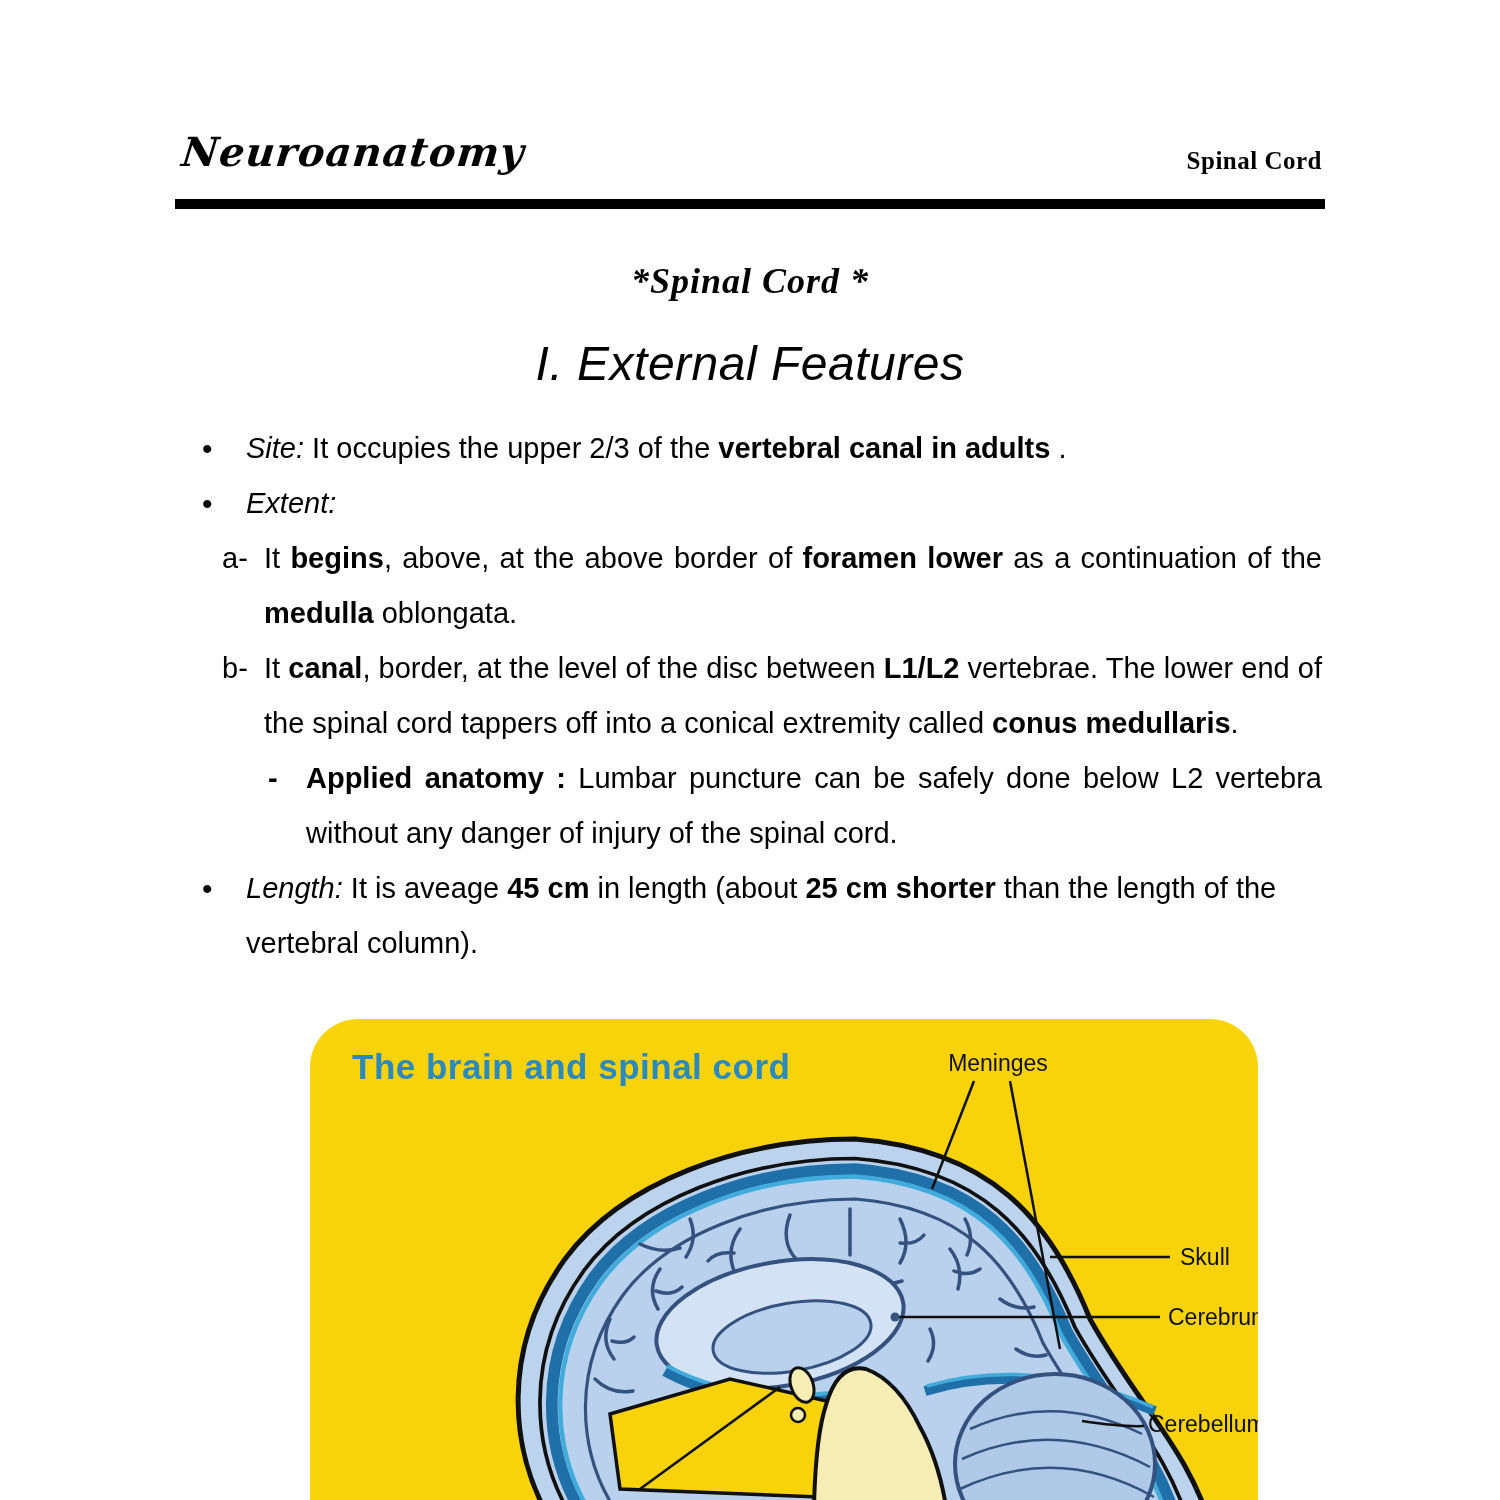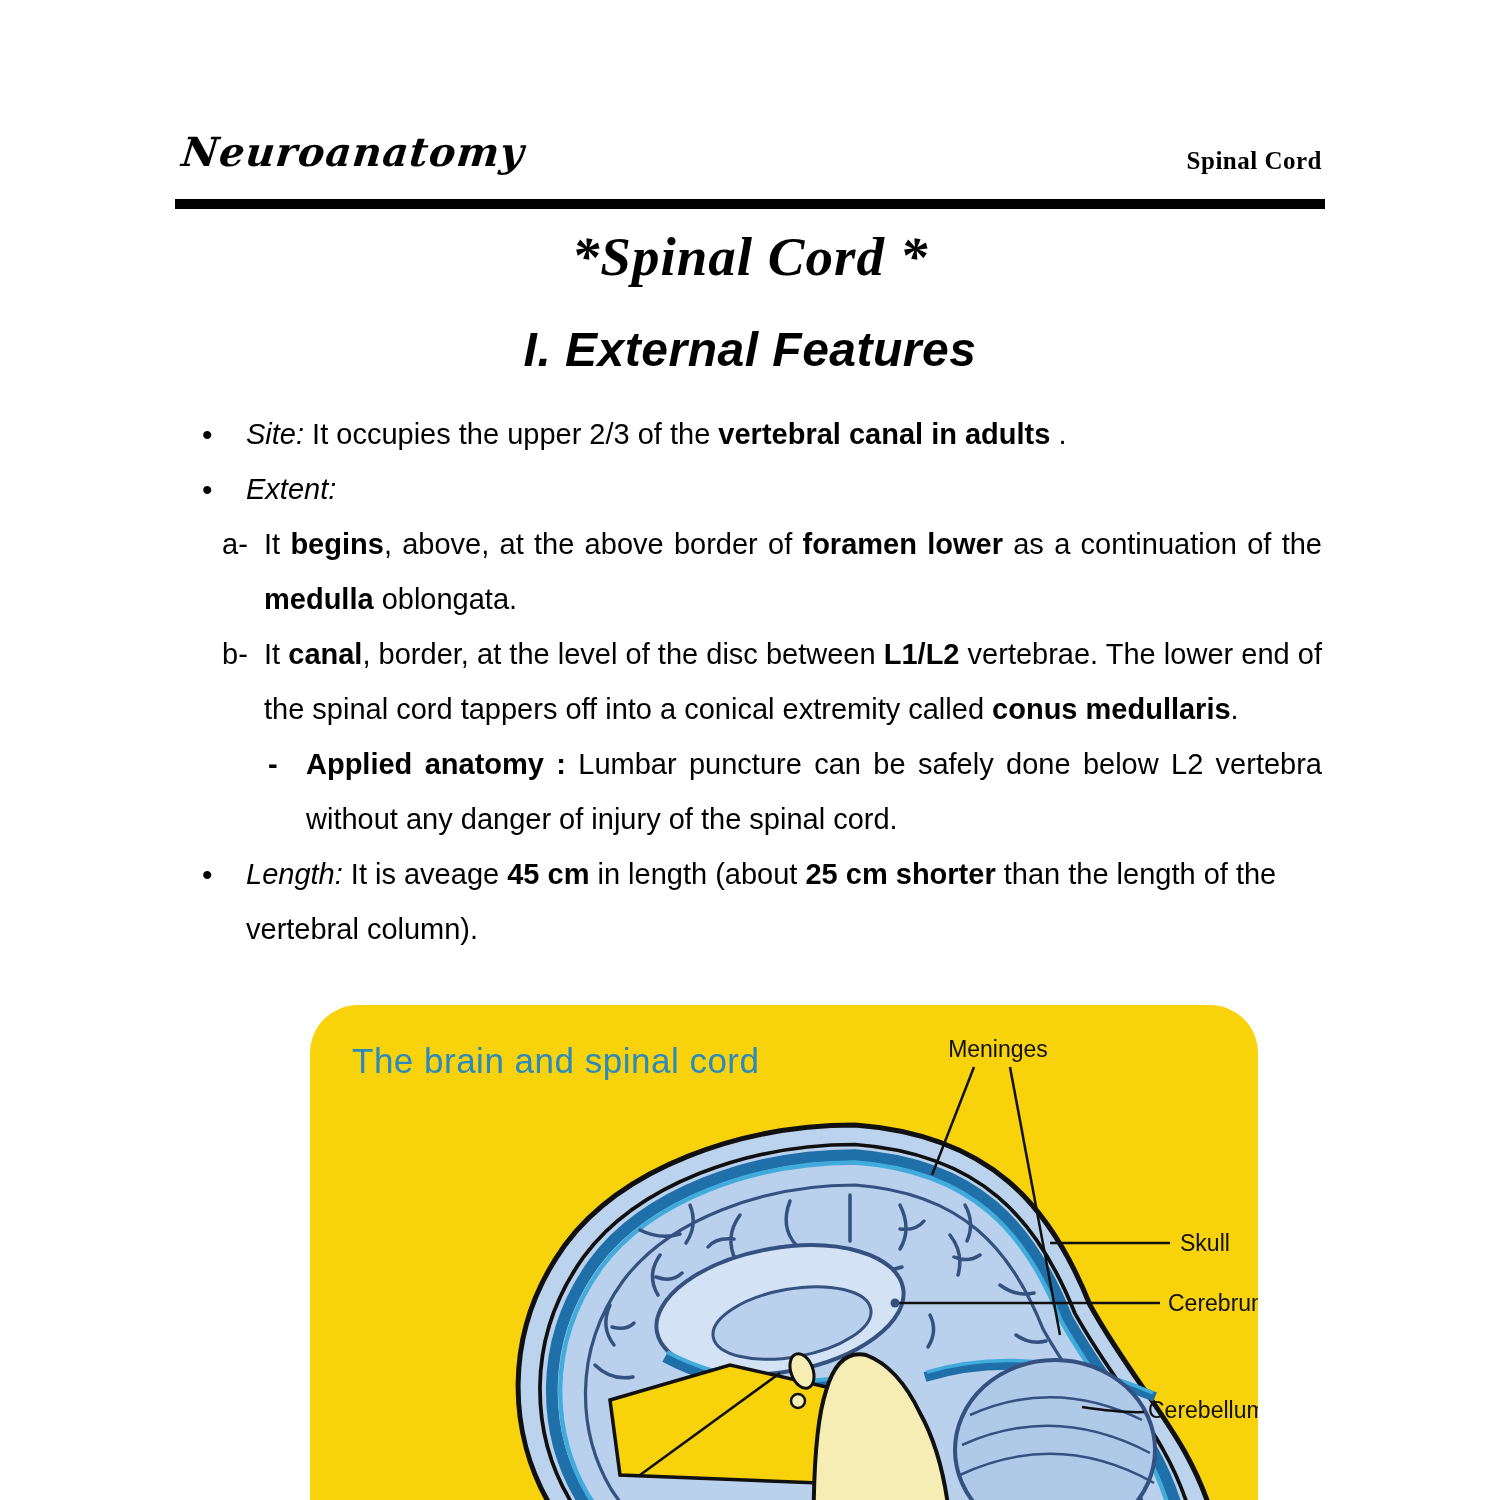--- a/index.html
+++ b/index.html
@@ -3,37 +3,37 @@
 <meta charset="utf-8">
 <style>
   html,body{margin:0;padding:0;width:1500px;height:1500px;overflow:hidden;background:#ffffff;}
   .page{position:relative;width:1500px;height:1500px;background:#ffffff;font-family:"Liberation Sans",sans-serif;color:#000;}
   
   .header{display:flex;justify-content:space-between;align-items:flex-end;margin:128px 178px 0 182px;}
   .course{font-family:"DejaVu Serif",serif;font-style:italic;font-weight:700;font-size:40px;transform:skewX(-6deg);letter-spacing:1px;}
   .topic{font-family:"Liberation Serif",serif;font-weight:700;font-size:25px;letter-spacing:0.5px;}
   .rule{height:10px;background:#000;margin:24px 175px 0 175px;}
   
-  .doc-title{margin-top:16px;text-align:center;font-family:"Liberation Serif",serif;font-style:italic;font-weight:700;font-size:55px;letter-spacing:1px;}
-  .section-heading{margin-top:34px;text-align:center;font-family:"Liberation Sans",sans-serif;font-style:italic;font-weight:700;font-size:48px;letter-spacing:0.5px;}
+  .doc-title{margin-top:51px;text-align:center;font-family:"Liberation Serif",serif;font-style:italic;font-weight:700;font-size:36px;letter-spacing:1px;}
+  .section-heading{margin-top:34px;text-align:center;font-family:"Liberation Sans",sans-serif;font-style:italic;font-weight:400;font-size:48px;letter-spacing:0.5px;}
   
   .body{margin:30px auto 0 180px;width:1142px;font-size:29px;line-height:55px;}
   .body p{margin:0;position:relative;}
   .just{text-align:justify;text-align-last:left;}
   .li-bullet{padding-left:66px;}
   .li-bullet .marker{position:absolute;left:22px;top:0;font-size:30px;}
   .li-alpha{padding-left:84px;}
   .li-alpha .marker{position:absolute;left:42px;top:0;}
   .li-sub{padding-left:126px;}
   .li-sub .marker{position:absolute;left:88px;top:0;font-weight:700;}
   .seg-b{font-weight:700;}
   .seg-bi{font-weight:400;font-style:italic;}
   
   .figure{position:relative;margin:48px 0 0 310px;width:948px;height:640px;background:#F8D30B;border-radius:48px;}
-  .figure-caption{position:absolute;left:42px;top:36px;font-size:35px;font-weight:400;color:#2A89BE;letter-spacing:0.5px;}
+  .figure-caption{position:absolute;left:42px;top:28px;font-size:35px;font-weight:700;color:#2A89BE;letter-spacing:0.5px;}
   .figure svg{position:absolute;left:0;top:0;}
   .fig-label{font-family:"Liberation Sans",sans-serif;font-size:23px;fill:#101010;}
 </style>
 </head>
 <body>
 
 <div class="page">
 
   <div class="header">
     <div class="course">Neuroanatomy</div>

